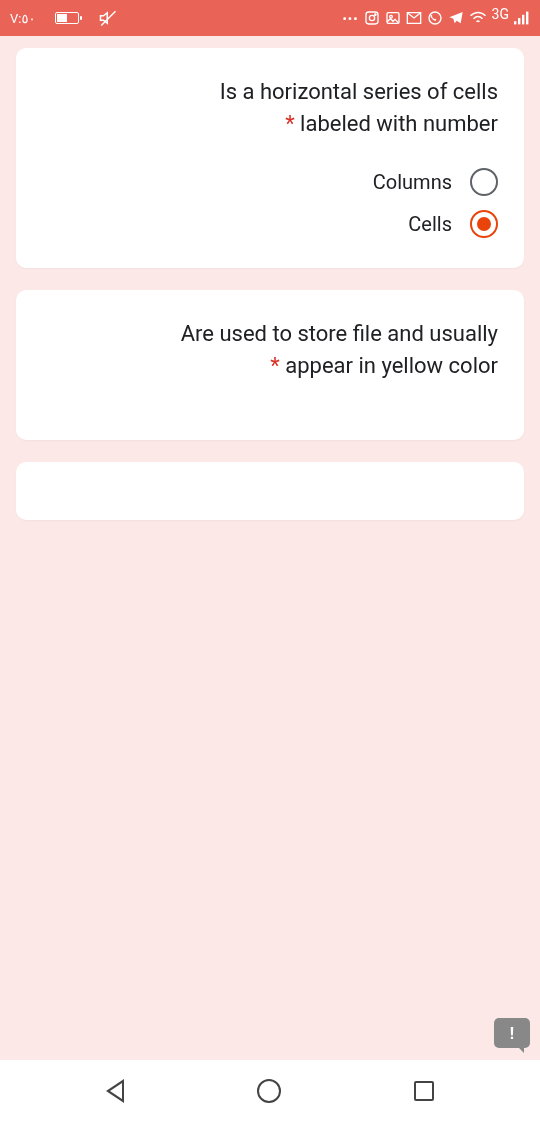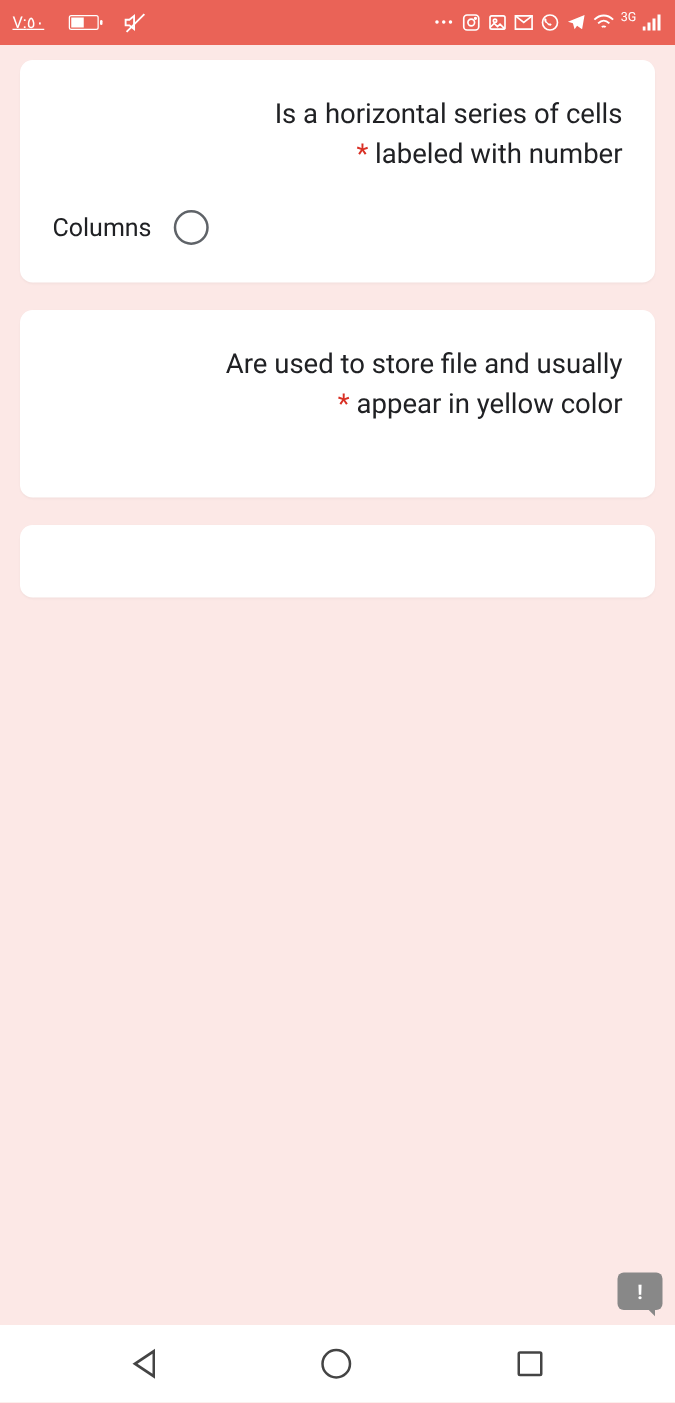--- a/index.html
+++ b/index.html
@@ -12,21 +12,21 @@
     .status-bar {
       height: 36px;
       background: #ea6357;
       display: flex;
       align-items: center;
       justify-content: space-between;
       padding: 0 10px;
       color: #fff;
       font-size: 13px;
     }
-    .sb-left { display: flex; align-items: center; gap: 20px; text-decoration: underline; }
+    .sb-left { display: flex; align-items: center; gap: 20px; }
     .sb-right { display: flex; align-items: center; gap: 5px; }
     .sb-right svg, .sb-left svg { display: block; }
     .bat {
       width: 24px; height: 12px;
       border: 1.5px solid #fff; border-radius: 2px;
       position: relative;
     }
     .bat::after {
       content: ""; position: absolute; right: -4px; top: 3px;
       width: 2px; height: 4px; background: #fff; border-radius: 1px;
@@ -45,21 +45,21 @@
       box-shadow: 0 1px 2px rgba(0,0,0,0.04);
     }
     .question {
       font-size: 22px;
       color: #202124;
       text-align: right;
       line-height: 1.45;
       margin-bottom: 28px;
     }
     .question .req { color: #d93025; }
-    .options { display: flex; gap: 14px; }
+    .options { display: flex; flex-direction: column; gap: 14px; }
     .opt {
       display: flex;
       align-items: center;
       justify-content: flex-end;
       gap: 18px;
     }
     .opt-label {
       font-size: 20px;
       color: #202124;
     }
@@ -177,39 +177,43 @@
         <path d="M8 13c1 2 3 3 5 3l1-2-2-1c-1 1-2 0-3-1s-2-2-1-3l-1-2-2 1c0 2 1 4 3 5z" fill="#fff" stroke="none"></path>
       </svg>
     <svg width="16" height="16" viewBox="0 0 24 24" fill="#fff">
         <path d="M22 3 2 11l6 2 2 7 3-4 6 4 3-17z"></path>
       </svg>
     <svg width="18" height="14" viewBox="0 0 24 18" fill="none" stroke="#fff" stroke-width="2">
         <path d="M2 6c6-6 14-6 20 0"></path>
         <path d="M6 10c4-4 8-4 12 0"></path>
         <path d="M10 14c1-1 3-1 4 0"></path>
       </svg>
-    <span style="font-size:10px;position:relative;top:-4px;">3G</span>
+    <span style="font-size:14px;position:relative;top:-4px;">3G</span>
     <svg width="16" height="14" viewBox="0 0 20 16" fill="#fff">
         <rect x="0" y="12" width="3" height="4"></rect>
         <rect x="5" y="8" width="3" height="8"></rect>
         <rect x="10" y="4" width="3" height="12"></rect>
         <rect x="15" y="0" width="3" height="16"></rect>
       </svg>
   </div>
 </div>
 
 <div class="content">
   <div id="questions-container">
       <div class="card">
         <div class="question">Is a horizontal series of cells<br><span class="req">* </span>labeled with number</div>
         <div class="options">
           <div class="opt">
             <span class="opt-label">Columns</span>
             <div class="radio"></div>
           </div>
+          <div class="opt">
+            <span class="opt-label">Cells</span>
+            <div class="radio sel"></div>
+          </div>
         </div>
       </div>
       <div class="card">
         <div class="question">Are used to store file and usually<br><span class="req">* </span>appear in yellow color</div>
       </div>
       <div class="card">
       </div>
     </div>
 </div>
 

